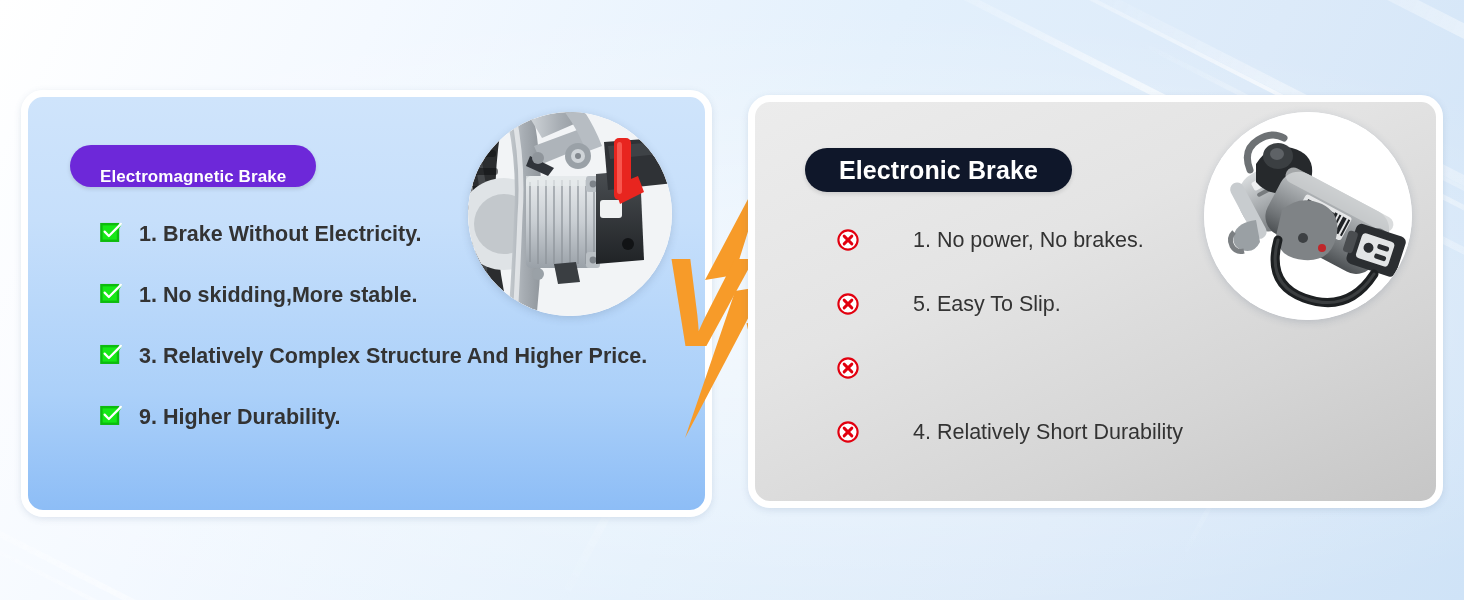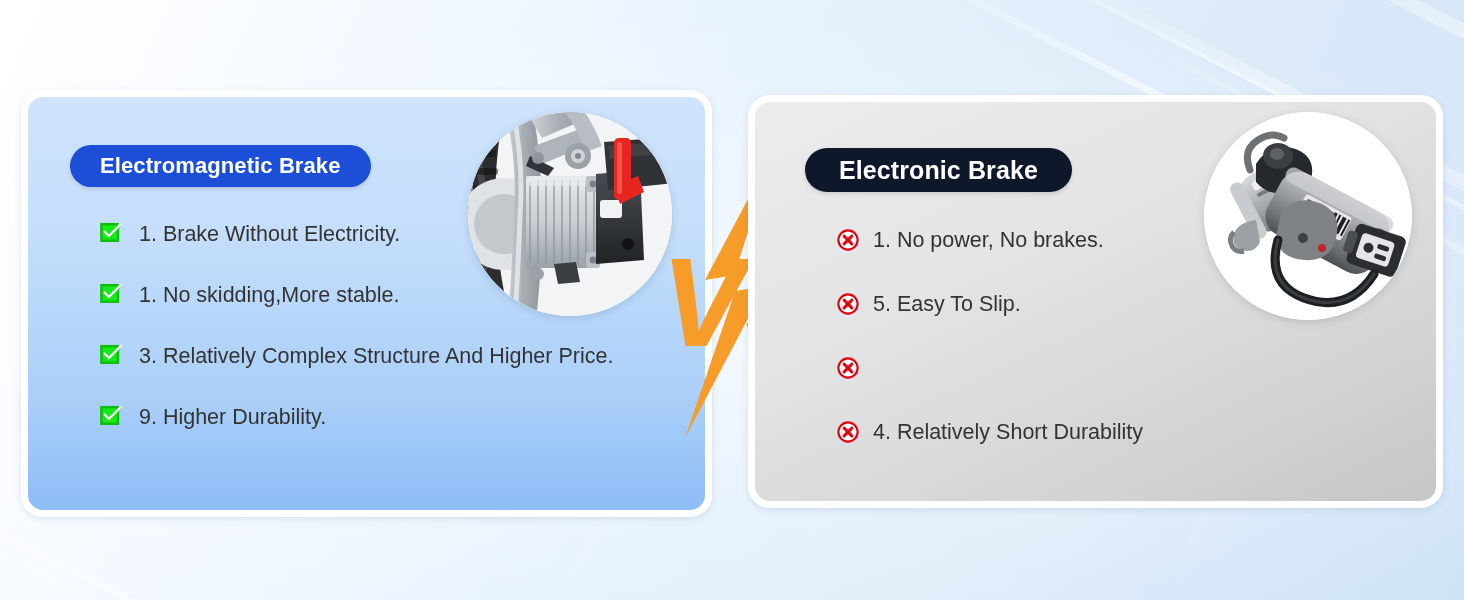--- a/index.html
+++ b/index.html
@@ -50,39 +50,40 @@
     display:flex;align-items:center;justify-content:center;
     border-radius:999px;
     color:#fff;
     font-weight:bold;
     letter-spacing:.1px;
     white-space:nowrap;
     box-shadow:0 2px 4px rgba(0,0,0,.13);
   }
   #pill-left{
     left:70px;top:145px;height:42px;padding:0 30px;
-    background:#1d4ed8;
-    font-size:22px;
+    background:#6d28d9;
+    font-size:17px;
+    align-items:flex-end;
   }
   #pill-right{
     left:805px;top:148px;height:44px;padding:0 34px;
     background:#0f172a;
     font-size:25px;
   }
 
   
   .list{position:absolute;}
-  #list-left{left:100px;top:222px;width:600px;}
+  #list-left{left:100px;top:222px;width:600px;font-weight:bold;}
   #list-right{left:836px;top:228px;width:600px;}
 
   .row{
     display:flex;align-items:flex-start;
     margin-bottom:35px;
   }
-  #list-right .row{margin-bottom:36px;}
+  #list-right .row{margin-bottom:36px;gap:40px;}
 
   .row-text{
     font-size:21.5px;
     color:#333333;
     line-height:1.05;
     white-space:nowrap;
     margin-left:15px;
     margin-top:1px;
   }
   #list-right .row-text{margin-left:13px;}

